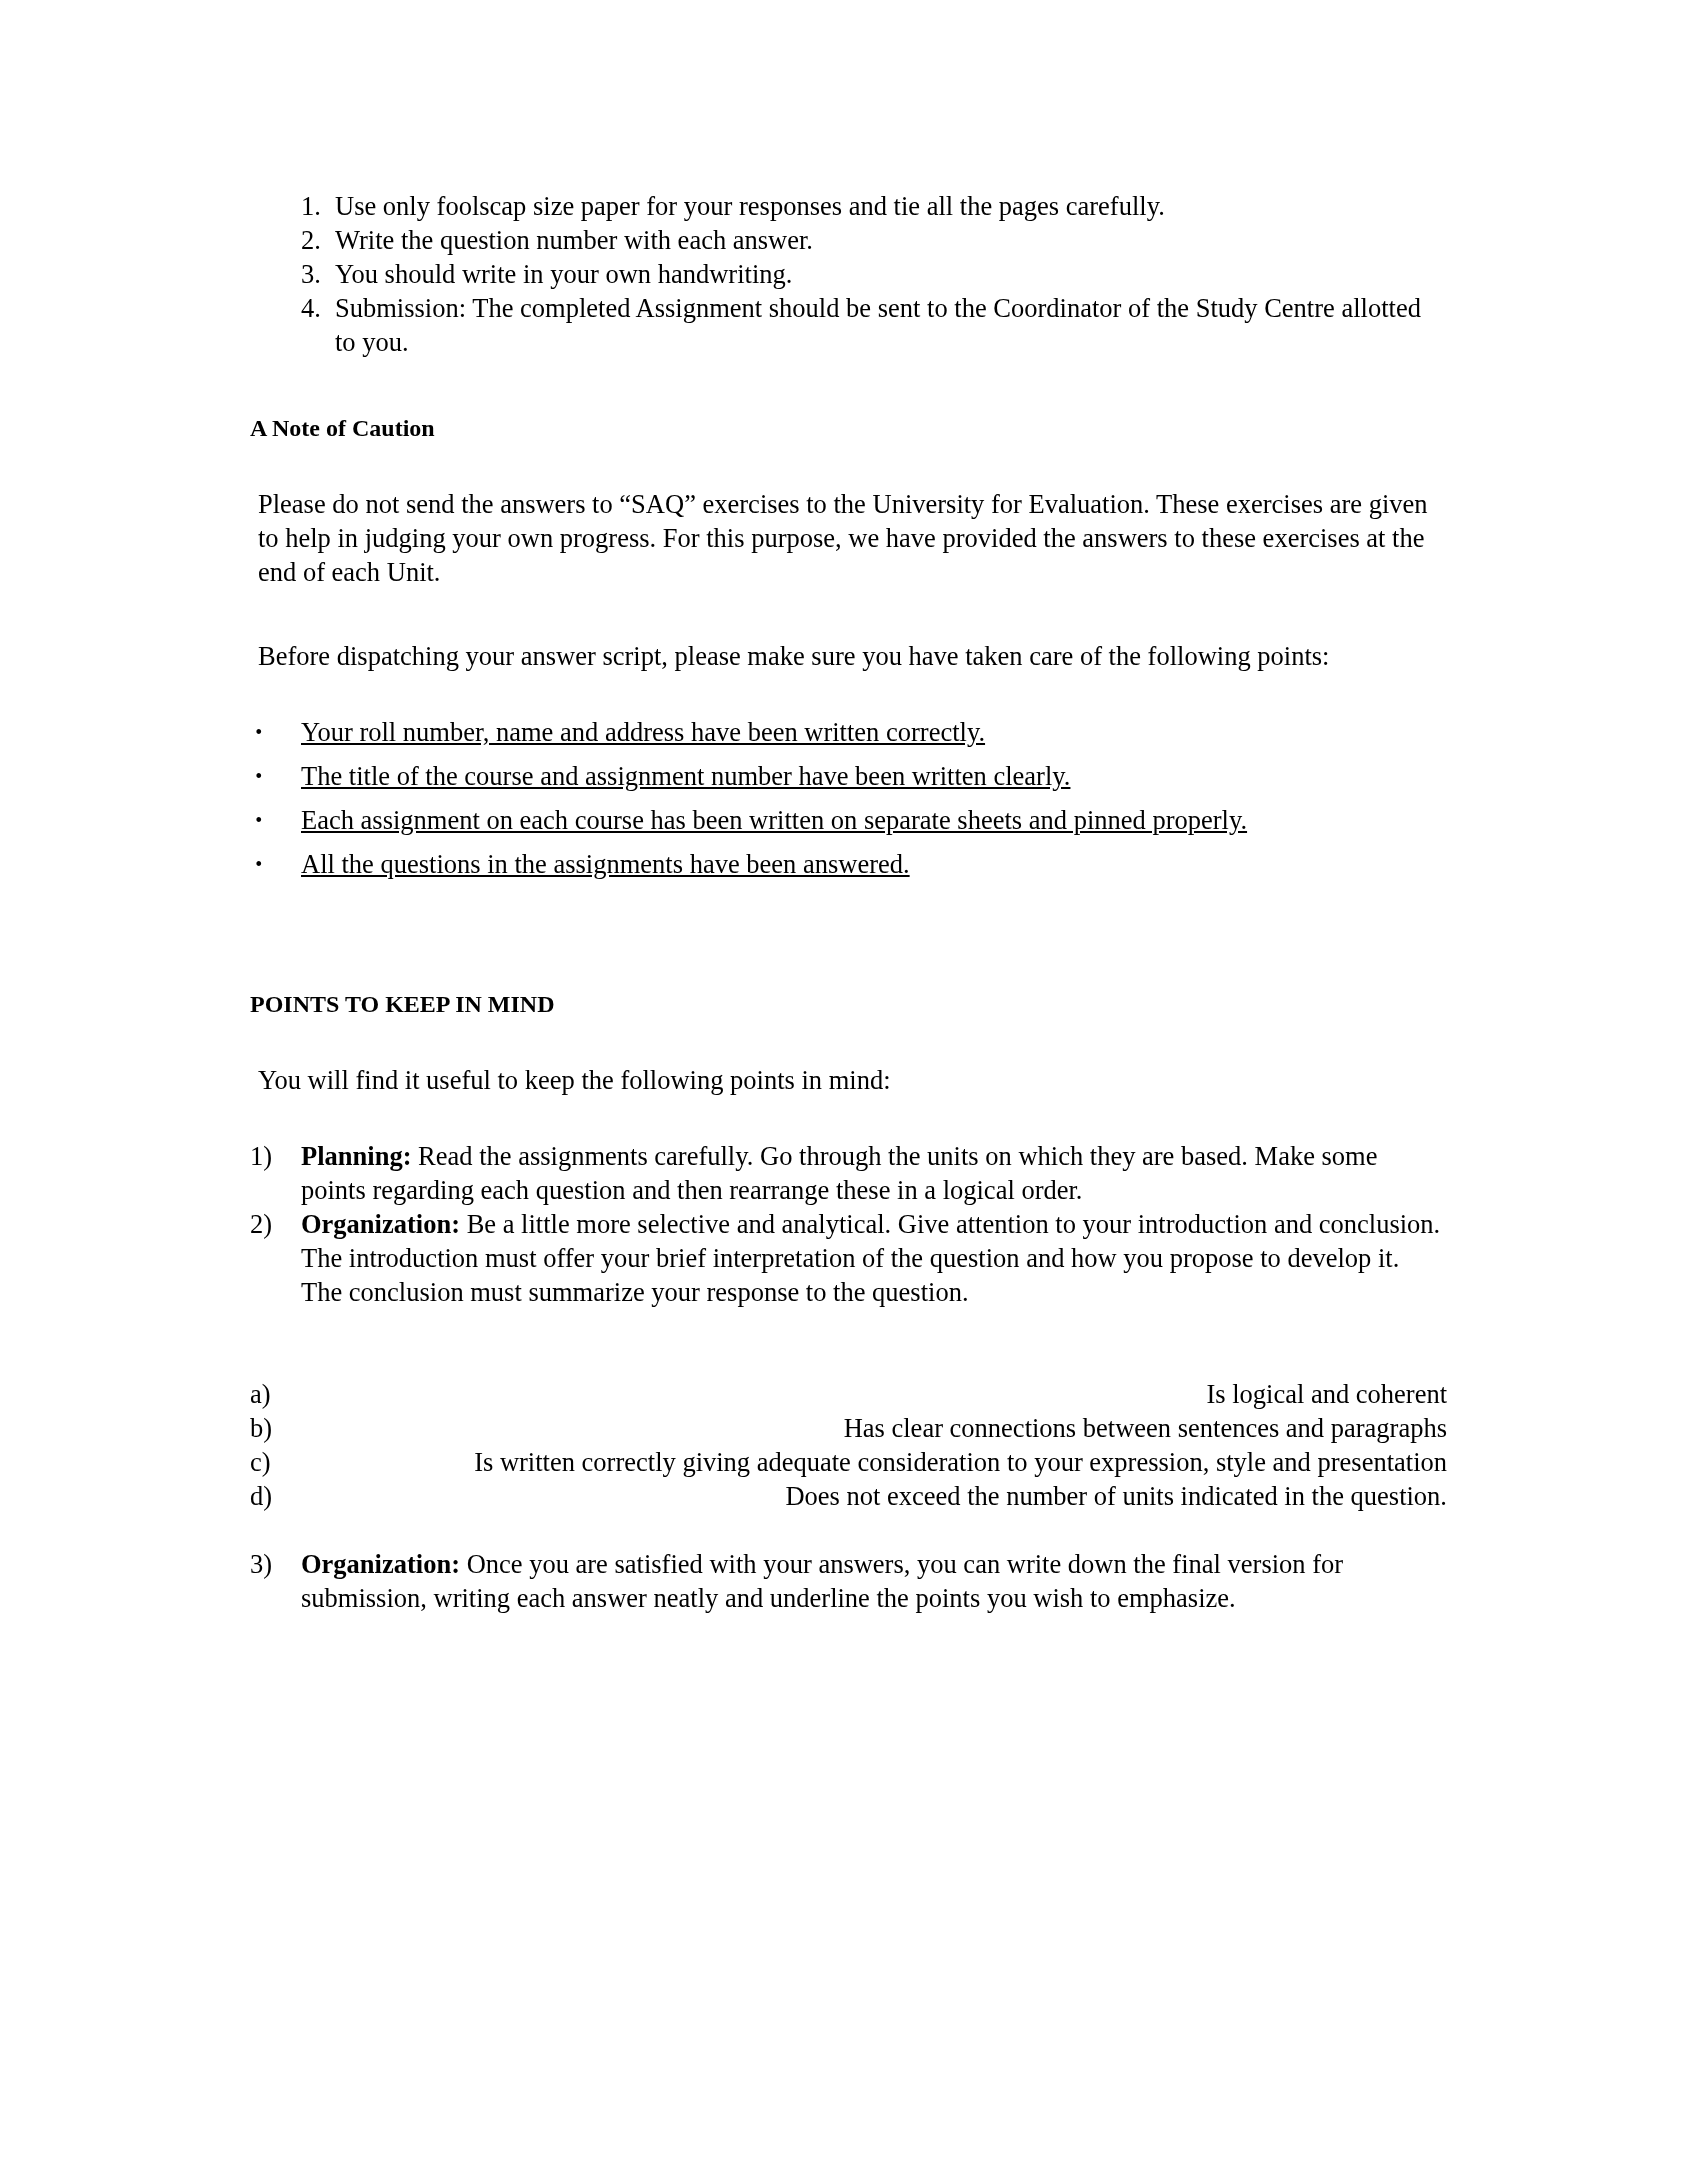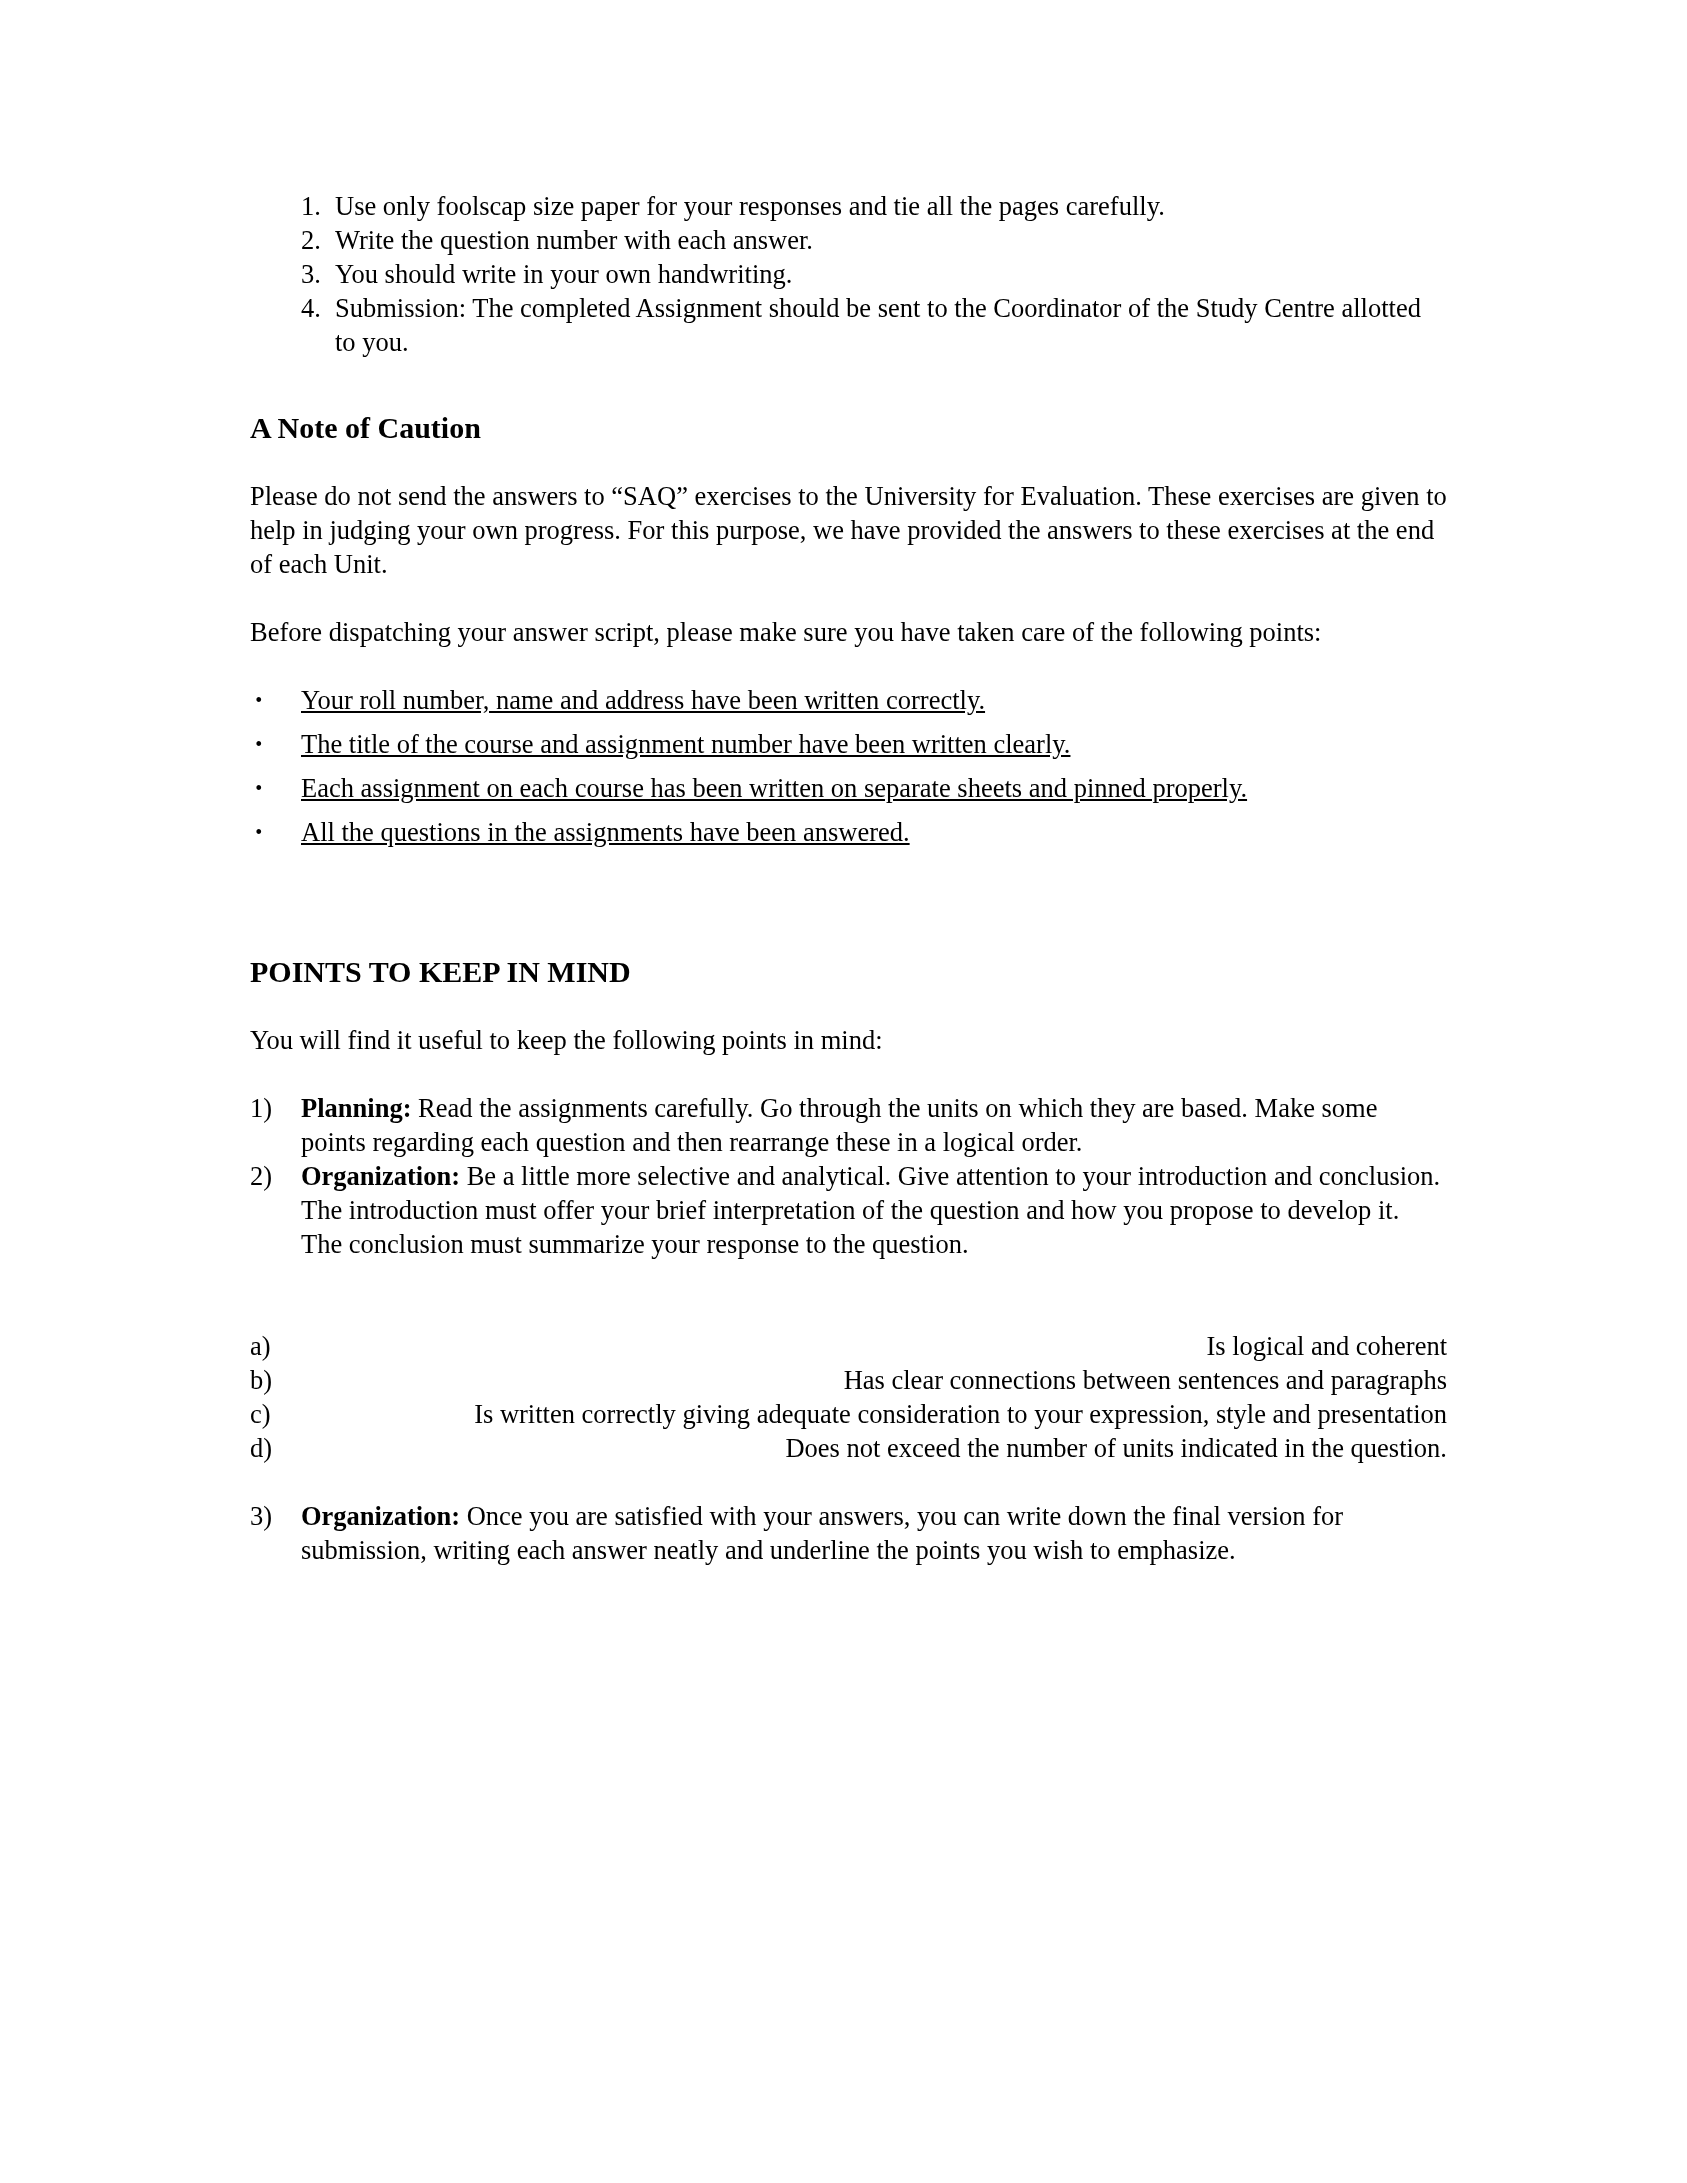--- a/index.html
+++ b/index.html
@@ -26,24 +26,24 @@
     left: 250px;
     top: 189px;
     width: 1197px;
   }
 
   
   .para {
     font-size: 26.5px;
     line-height: 34px;
     text-align: left;
-    margin: 0;
+    margin: 8px;
   }
   .heading {
-    font-size: 30px;
+    font-size: 24px;
     line-height: 34px;
     font-weight: bold;
     margin: 0;
   }
   .spacer-sm { height: 17px; }
   .spacer-md { height: 34px; }
   .spacer-lg { height: 52px; }
   .spacer-xl { height: 79px; }
 
   

